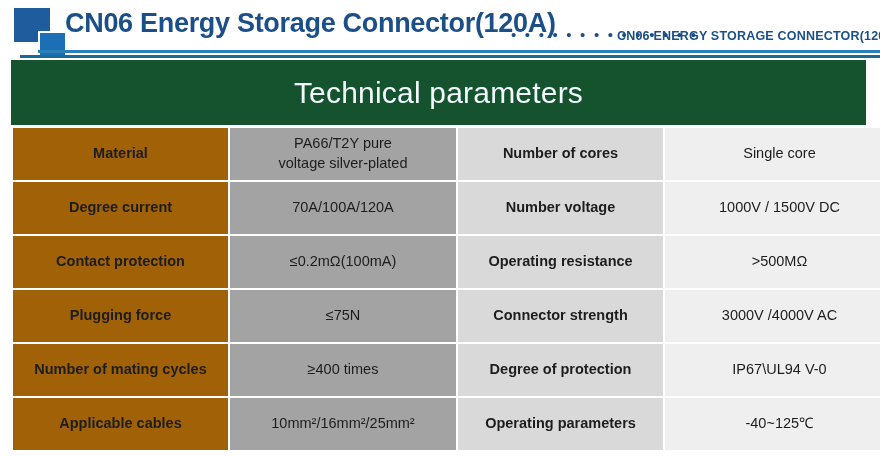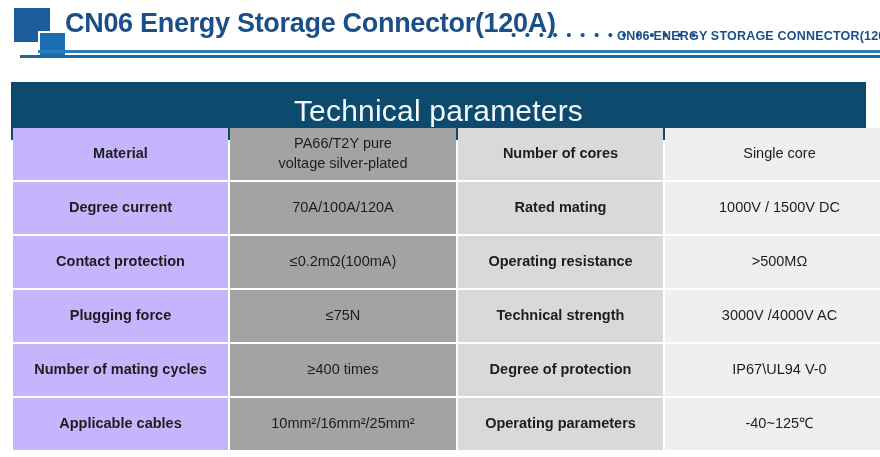--- a/index.html
+++ b/index.html
@@ -77,23 +77,23 @@
   .rule-bottom {
     position: absolute;
     left: 20px; top: 55px;
     width: 860px; height: 3px;
     background: #176a9b;
   }
 
   
   .section-title {
     position: absolute;
-    left: 11px; top: 82px;
-    width: 855px; height: 58px;
-    background: #0c4a6e;
+    left: 11px; top: 60px;
+    width: 855px; height: 65px;
+    background: #14532d;
     color: #f2f8fc;
     font-size: 30px;
     font-weight: 400;
     display: flex;
     align-items: center;
     justify-content: center;
     letter-spacing: 0.2px;
   }
 
   
@@ -109,21 +109,21 @@
     height: 48px;
     font-size: 14.5px;
     color: #1d1d1d;
     text-align: center;
     vertical-align: middle;
     padding: 2px 4px;
     line-height: 1.35;
   }
   .col-label {
     width: 207px;
-    background: #c4b5fd;
+    background: #a16207;
     font-weight: 700;
   }
   .col-value {
     width: 218px;
     background: #a3a3a3;
     font-weight: 400;
   }
   .col-label2 { width: 197px; background: #d9d9d9; font-weight: 700; margin-left: 26px; }
   .col-value2 { width: 221px; background: #efefef; font-weight: 400; }
   .two-line { line-height: 1.5; }
@@ -157,33 +157,33 @@
       <td class="col-value two-line">
         <span>PA66/T2Y pure</span><br>
         <span>voltage silver-plated</span>
       </td>
       <td class="col-label2">Number of cores</td>
       <td class="col-value2">Single core</td>
     </tr>
     <tr>
       <td class="col-label">Degree current</td>
       <td class="col-value">70A/100A/120A</td>
-      <td class="col-label2">Rated mating</td>
+      <td class="col-label2">Number voltage</td>
       <td class="col-value2">1000V / 1500V  DC</td>
     </tr>
     <tr>
       <td class="col-label">Contact protection</td>
       <td class="col-value">≤0.2mΩ(100mA)</td>
       <td class="col-label2">Operating resistance</td>
       <td class="col-value2">&gt;500MΩ</td>
     </tr>
     <tr>
       <td class="col-label">Plugging force</td>
       <td class="col-value">≤75N</td>
-      <td class="col-label2">Technical strength</td>
+      <td class="col-label2">Connector strength</td>
       <td class="col-value2">3000V /4000V  AC</td>
     </tr>
     <tr>
       <td class="col-label">Number of mating cycles</td>
       <td class="col-value">≥400 times</td>
       <td class="col-label2">Degree of protection</td>
       <td class="col-value2">IP67\UL94 V-0</td>
     </tr>
     <tr>
       <td class="col-label">Applicable cables</td>

